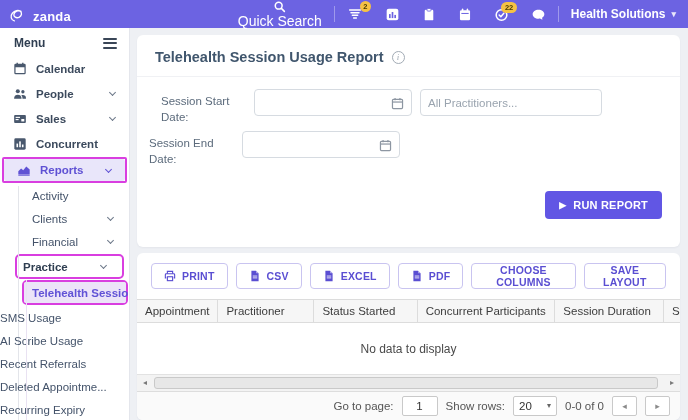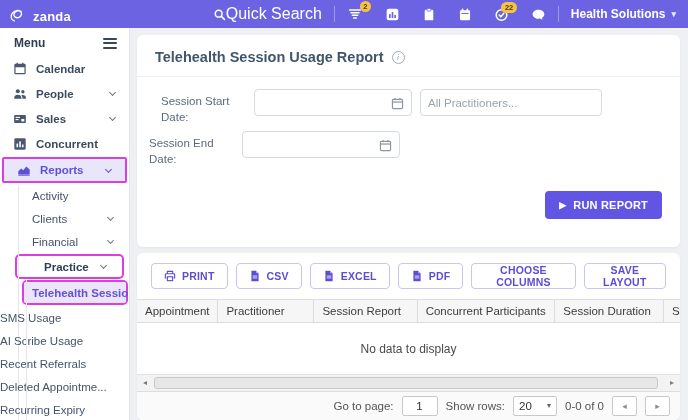--- a/index.html
+++ b/index.html
@@ -2,21 +2,21 @@
 <html><head>
 <meta charset="utf-8">
 <style>
   * { margin:0; padding:0; box-sizing:border-box; }
   html,body { width:688px; height:420px; overflow:hidden; font-family:"Liberation Sans", sans-serif; background:#eef0f4; }
 
   
   .topbar { height:28px; background:#6c63e2; display:flex; align-items:center; color:#fff; padding:0 12px 0 8px; }
   .brand { display:flex; align-items:flex-end; gap:6px; width:122px; }
   .brand-name { font-size:13px; font-weight:bold; letter-spacing:.2px; }
-  .qsearch { margin-left:auto; display:flex; align-items:center; font-size:16px; cursor:pointer; }
+  .qsearch { margin-left:auto; display:flex; align-items:center; font-size:14px; cursor:pointer;flex-direction:column; }
   .tb-divider { width:1px; height:16px; background:rgba(255,255,255,.35); margin:0 12px; }
   .tb-icons { display:flex; align-items:center; gap:22px; }
   .tb-ic { position:relative; display:flex; align-items:center; cursor:pointer; }
   .badge { position:absolute; top:-5px; right:-8px; background:#f6c244; color:#4a3c00; font-size:7.5px; font-weight:bold; border-radius:8px; padding:1px 3.5px; line-height:1.2; }
   .account { display:flex; align-items:center; gap:6px; font-size:12px; font-weight:bold; cursor:pointer; }
   .caret { font-size:9px; opacity:.85; }
 
   
   .app { display:flex; height:392px; }
   .sidebar { width:130px; background:#fff; border-right:1px solid #e4e6ec; flex-shrink:0; overflow:hidden; }
@@ -32,21 +32,21 @@
   .chev { width:5px; height:5px; border-right:1.5px solid #6b7788; border-bottom:1.5px solid #6b7788; transform:rotate(45deg); margin-left:auto; margin-right:14px; margin-top:-2px; }
   .annotated { border:2px solid #d93ee0; border-radius:2px; margin:1px 2px; }
   .annotated .side-item { background:#e9e6fa; border-radius:3px; color:#5f51d4; height:22px; }
   .annotated .side-item .sicon { color:#5f51d4; }
   .annotated .chev { border-color:#5f51d4; }
   .subtree { position:relative; }
   .subtree::before { content:""; position:absolute; left:18px; top:2px; bottom:0; width:1px; background:#e3e5ea; }
   .sub-item { display:flex; align-items:center; height:23px; padding-left:32px; font-size:11.5px; color:#44536a; cursor:pointer; }
   .sub-item .chev { margin-right:16px; }
   .annotated-sub { border:2px solid #d93ee0; border-radius:5px; margin:1px 5px 1px 15px; }
-  .annotated-sub .sub-item { padding-left:27px; height:21px; font-weight:bold; color:#2f3e51; }
+  .annotated-sub .sub-item { padding-left:6px; height:21px; font-weight:bold; color:#2f3e51; }
   .subtree2 { position:relative; }
   .subtree2::before { content:""; position:absolute; left:26px; top:0; bottom:0; width:1px; background:#e9e2f2; }
   .sub2-item { display:flex; align-items:center; height:23px; font-size:11.5px; color:#44536a; cursor:pointer; white-space:nowrap; }
   .annotated-sub2 { border:2px solid #d93ee0; border-radius:5px; margin:1px 1px 1px 22px; }
   .annotated-sub2 .sub2-item { padding-left:8px; height:21px; background:#ece4f8; border-radius:2px; font-weight:bold; color:#6152d6; }
 
   
   .panel { background:#fff; border-radius:6px; box-shadow:0 1px 2px rgba(40,40,80,.05); }
   .report-panel { height:212px; flex-shrink:0; }
   .report-header { display:flex; align-items:center; gap:8px; padding:14px 18px 11px; border-bottom:1px solid #f0f1f4; }
@@ -375,21 +375,21 @@
           </button>
           <button class="obtn">
             <span>SAVE LAYOUT</span>
           </button>
         </div>
       </div>
 
       <div class="grid-head">
         <div class="th c0">Appointment</div>
         <div class="th c1">Practitioner</div>
-        <div class="th c2">Session Report</div>
+        <div class="th c2">Status Started</div>
         <div class="th c3">Concurrent Participants</div>
         <div class="th c4">Session Duration</div>
         <div class="th c5">Status</div>
       </div>
 
       <div class="grid-empty">No data to display</div>
 
       <div class="hscroll">
         <span class="scroll-arrow">◂</span>
         <span class="scroll-track">

